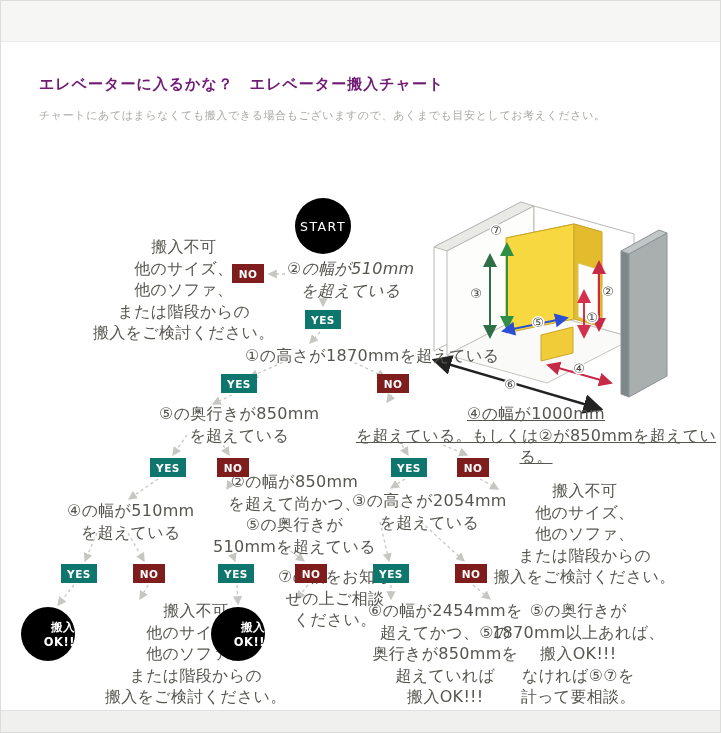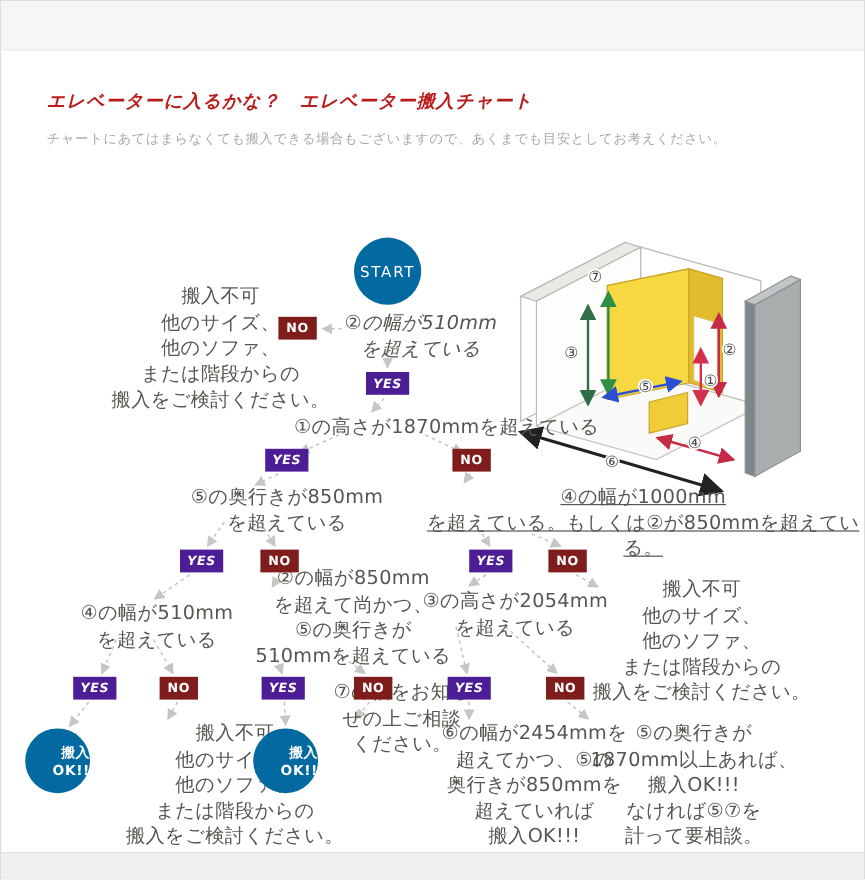--- a/index.html
+++ b/index.html
@@ -9,39 +9,39 @@
     background:#ffffff;
     border:1px solid #dcdcda;
     box-sizing:border-box;
     overflow:hidden;
     font-family:"DejaVu Sans","Liberation Sans",sans-serif;
   }
   .band-top{position:absolute;left:0;top:0;width:721px;height:40px;background:#f6f6f4;border-bottom:1px solid #eceae8;}
   .band-bottom{position:absolute;left:0;top:709px;width:721px;height:24px;background:#f0f0ee;border-top:1px solid #e0e0de;}
   .title{
     position:absolute;left:38px;top:74px;
-    font-size:15px;font-weight:bold;color:#b91c1c;letter-spacing:1px;white-space:nowrap;font-style:italic;
+    font-size:15px;font-weight:bold;color:#701a75;letter-spacing:1px;white-space:nowrap;
   }
   .subtitle{
     position:absolute;left:38px;top:107px;
     font-size:11px;color:#a9a9a4;letter-spacing:0.6px;white-space:nowrap;text-align:center;
   }
   .txt{
     position:absolute;
     font-size:16px;line-height:1.35;color:#56554f;
     white-space:pre-line;letter-spacing:0.3px;text-align:center;
   }
   .badge{
     position:absolute;height:19px;display:flex;align-items:center;justify-content:center;
     color:#ffffff;font-size:10.5px;font-weight:bold;letter-spacing:0.5px;
   }
-  .yes{width:36px;background:#4c1d95;font-style:italic;}
+  .yes{width:36px;background:#0f766e;}
   .no{width:32px;background:#7f1d1d;}
   .circle{
-    position:absolute;border-radius:50%;background:#0369a1;color:#ffffff;
+    position:absolute;border-radius:50%;background:#000000;color:#ffffff;
     display:flex;align-items:center;justify-content:center;text-align:center;
   }
   .start{left:294px;top:197px;width:56px;height:56px;font-size:12.5px;letter-spacing:1.5px;}
   .ok{width:54px;height:54px;font-size:11.5px;font-weight:bold;letter-spacing:0.5px;text-align:right;}
   svg.layer{position:absolute;left:0;top:0;pointer-events:none;}
   svg text.mk{
     font-family:"DejaVu Sans","Liberation Sans",sans-serif;
     font-size:13px;fill:#4a4a45;
     stroke:#ffffff;stroke-width:3px;paint-order:stroke;
     text-anchor:middle;

